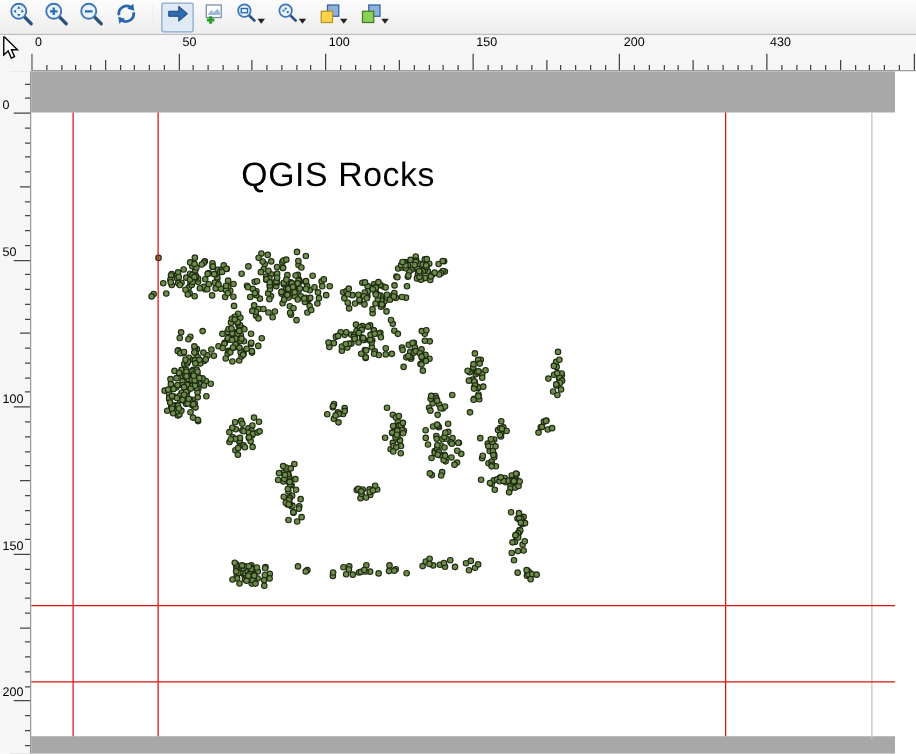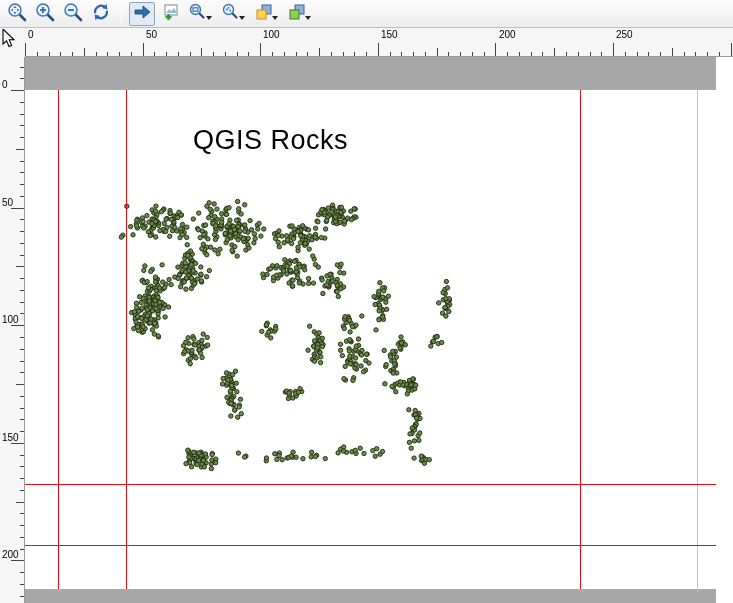--- a/index.html
+++ b/index.html
@@ -216,21 +216,21 @@
     <div class="htick" style="left: 658.6px; height: 4px;"></div>
     <div class="htick" style="left: 670.3px; height: 4px;"></div>
     <div class="htick" style="left: 682.1px; height: 4px;"></div>
     <div class="htick" style="left: 693.8px; height: 4px;"></div>
     <div class="htick" style="left: 705.6px; height: 13px;"></div>
     <div class="hlabel" style="left: 3px;">0</div>
     <div class="hlabel" style="left: 121px;">50</div>
     <div class="hlabel" style="left: 238px;">100</div>
     <div class="hlabel" style="left: 356px;">150</div>
     <div class="hlabel" style="left: 474px;">200</div>
-    <div class="hlabel" style="left: 591px;">250</div>
+    <div class="hlabel" style="left: 591px;">430</div>
   </div>
 <div class="vruler" id="vruler">
     <div class="vtick" style="top: 9.5px; width: 4px;"></div>
     <div class="vtick" style="top: 21.2px; width: 4px;"></div>
     <div class="vtick" style="top: 33px; width: 13px;"></div>
     <div class="vtick" style="top: 44.8px; width: 4px;"></div>
     <div class="vtick" style="top: 56.5px; width: 4px;"></div>
     <div class="vtick" style="top: 68.3px; width: 4px;"></div>
     <div class="vtick" style="top: 80px; width: 4px;"></div>
     <div class="vtick" style="top: 91.8px; width: 8px;"></div>

